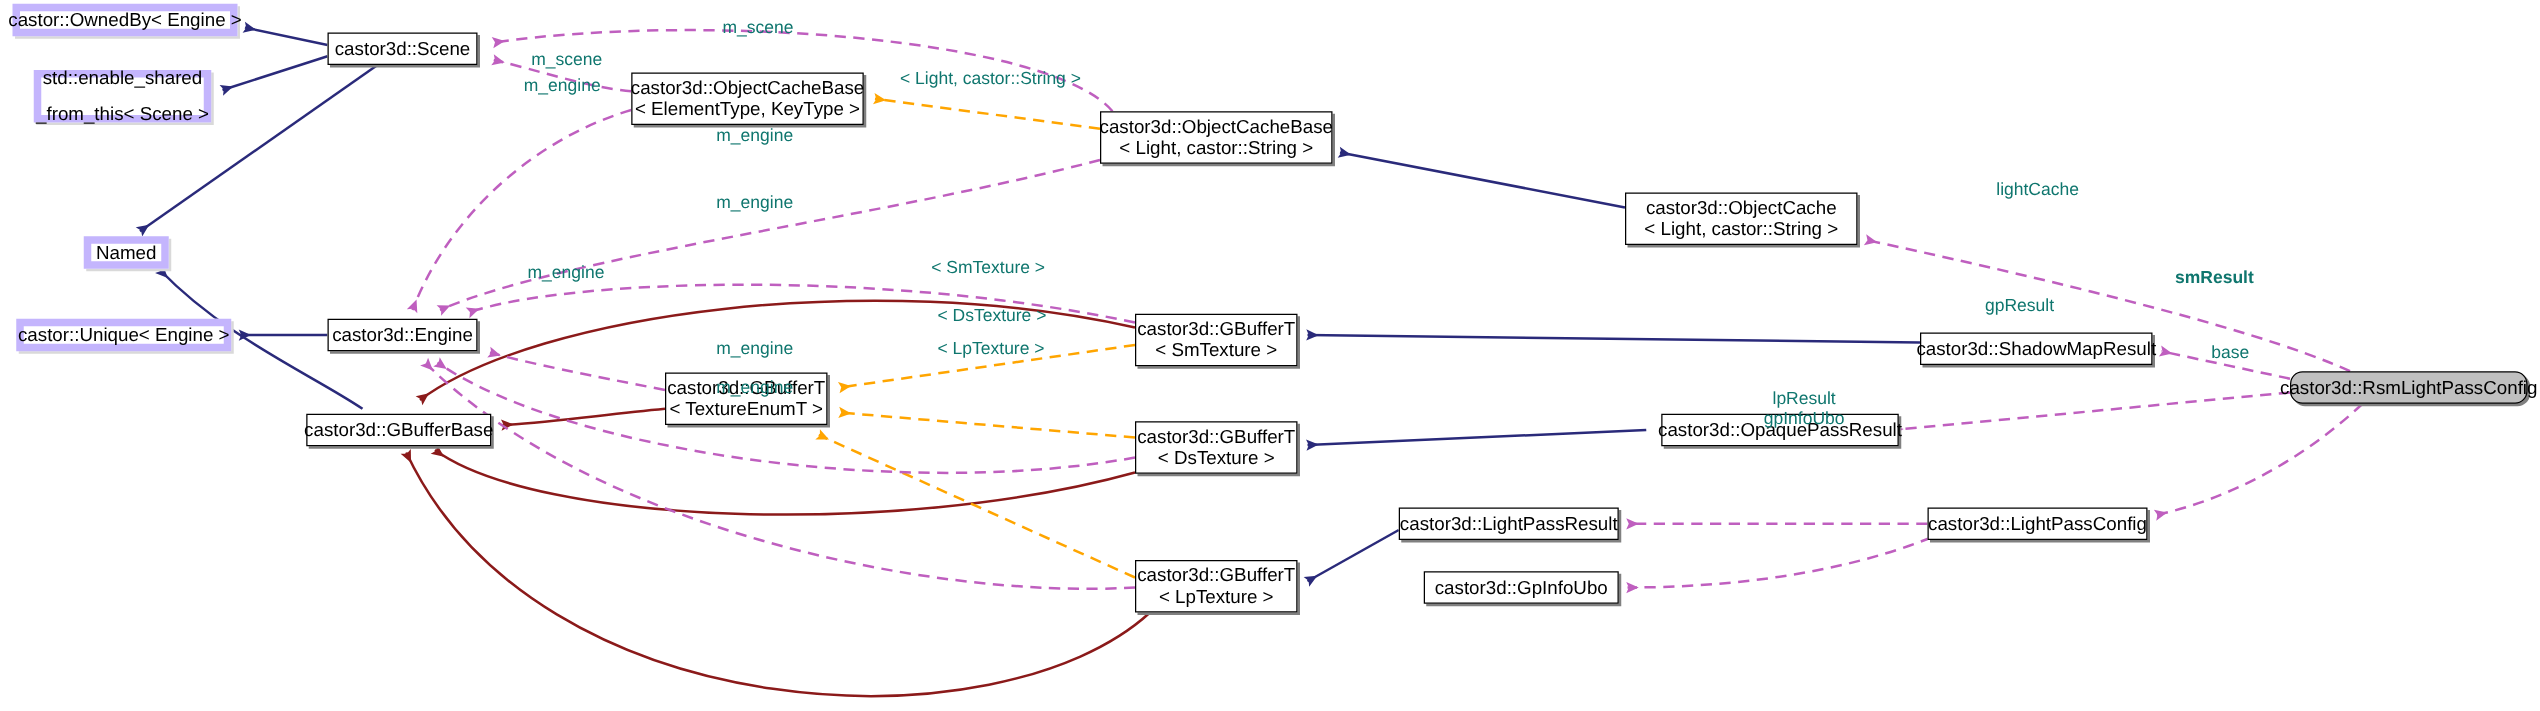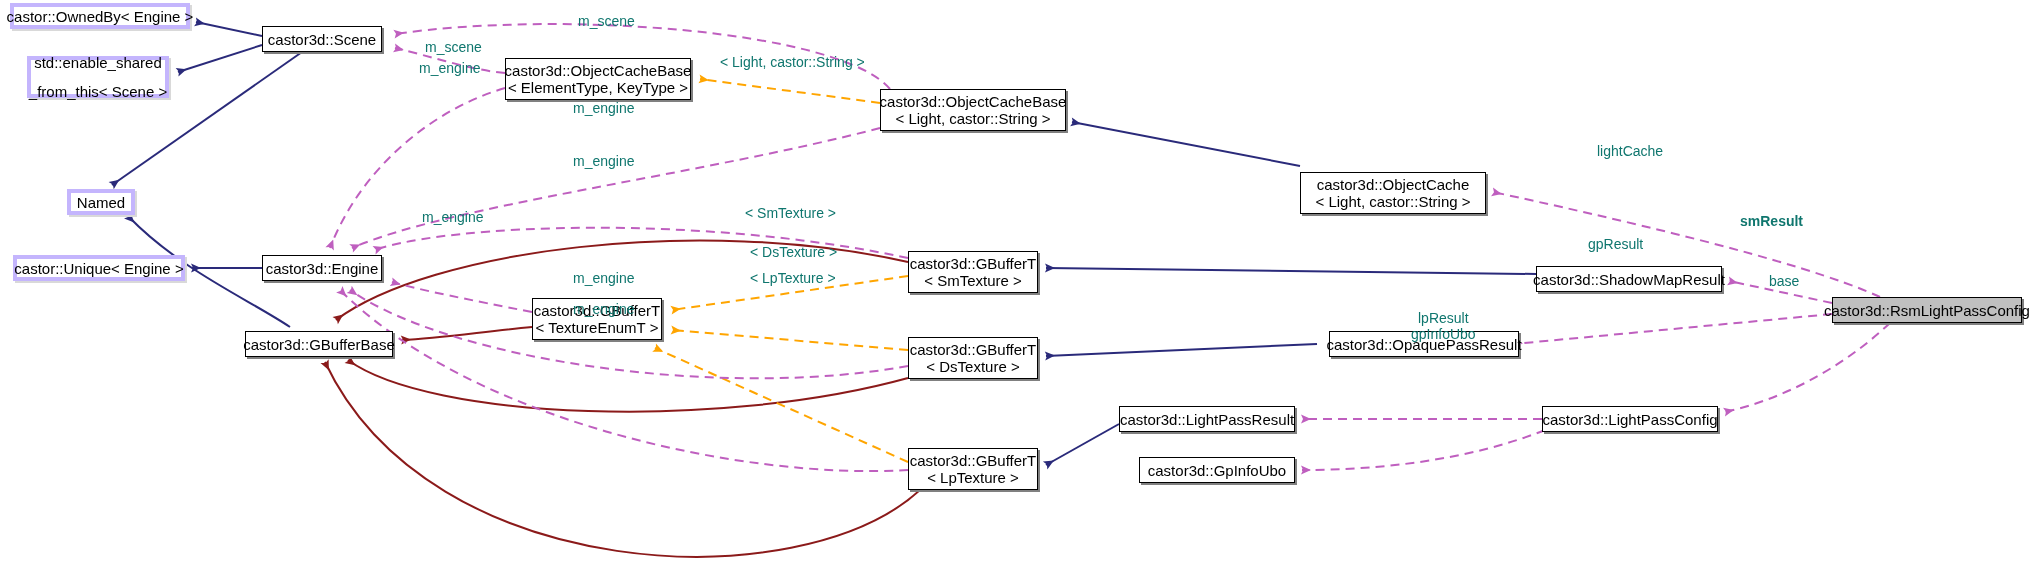--- a/index.html
+++ b/index.html
@@ -3,21 +3,21 @@
 <meta charset="utf-8">
 <style>
   html,body{margin:0;padding:0;background:#ffffff;}
   #canvas{position:relative;width:2032px;height:569px;background:#ffffff;
           font-family:"Liberation Sans","DejaVu Sans",sans-serif;overflow:hidden;}
   svg#edges{position:absolute;left:0;top:0;width:2032px;height:569px;}
   .node{position:absolute;box-sizing:border-box;display:flex;flex-direction:column;
         align-items:center;justify-content:center;background:#ffffff;
         font-size:15px;line-height:17px;color:#000000;text-align:center;white-space:nowrap;}
   .node.solid{border:1px solid #000000;box-shadow:2px 2px 0 #808080;}
-  .node.light{border:4px solid #c4b5fd;box-shadow:2px 2px 0 #d9d9d9;}
+  .node.light{border:6px solid #c4b5fd;box-shadow:2px 2px 0 #d9d9d9;}
   .node.target{border:1px solid #000000;background:#c0c0c0;box-shadow:2px 2px 0 #808080;}
   .node .ln{display:block;}
   .elabel{position:absolute;font-size:14px;line-height:16px;color:#0f766e;
           white-space:nowrap;background:transparent;}
 </style>
 </head>
 <body>
 
 <div id="canvas">
 
@@ -93,21 +93,21 @@
         <span class="ln">_from_this&lt; Scene &gt;</span>
       </div>
       <div class="node solid" style="left: 505px; top: 58px; width: 186px; height: 42px;">
         <span class="ln">castor3d::ObjectCacheBase</span>
         <span class="ln">&lt; ElementType, KeyType &gt;</span>
       </div>
       <div class="node solid" style="left: 880px; top: 89px; width: 186px; height: 42px;">
         <span class="ln">castor3d::ObjectCacheBase</span>
         <span class="ln">&lt; Light, castor::String &gt;</span>
       </div>
-      <div class="node solid" style="left: 1300px; top: 154px; width: 186px; height: 42px; margin-top: 18px;">
+      <div class="node solid" style="left: 1300px; top: 154px; width: 186px; height: 42px;">
         <span class="ln">castor3d::ObjectCache</span>
         <span class="ln">&lt; Light, castor::String &gt;</span>
       </div>
       <div class="node light" style="left: 67px; top: 189px; width: 68px; height: 26px;">
         <span class="ln">Named</span>
       </div>
       <div class="node light" style="left: 13px; top: 255px; width: 172px; height: 26px;">
         <span class="ln">castor::Unique&lt; Engine &gt;</span>
       </div>
       <div class="node solid" style="left: 262px; top: 255px; width: 120px; height: 26px; align-items: center;">
@@ -140,21 +140,21 @@
       </div>
       <div class="node solid" style="left: 1119px; top: 406px; width: 176px; height: 26px;">
         <span class="ln">castor3d::LightPassResult</span>
       </div>
       <div class="node solid" style="left: 1139px; top: 457px; width: 156px; height: 26px;">
         <span class="ln">castor3d::GpInfoUbo</span>
       </div>
       <div class="node solid" style="left: 1542px; top: 406px; width: 176px; height: 26px;">
         <span class="ln">castor3d::LightPassConfig</span>
       </div>
-      <div class="node target" style="left: 1832px; top: 297px; width: 190px; height: 26px;">
+      <div class="node target" style="left: 1832px; top: 297px; width: 190px; height: 26px; border-radius: 10px;">
         <span class="ln">castor3d::RsmLightPassConfig</span>
       </div>
     </div>
   <div id="label-layer">
       <div class="elabel" style="left: 578px; top: 13px;">m_scene</div>
       <div class="elabel" style="left: 425px; top: 39px;">m_scene</div>
       <div class="elabel" style="left: 419px; top: 60px;">m_engine</div>
       <div class="elabel" style="left: 720px; top: 54px;">&lt; Light, castor::String &gt;</div>
       <div class="elabel" style="left: 573px; top: 100px;">m_engine</div>
       <div class="elabel" style="left: 1597px; top: 143px;">lightCache</div>

